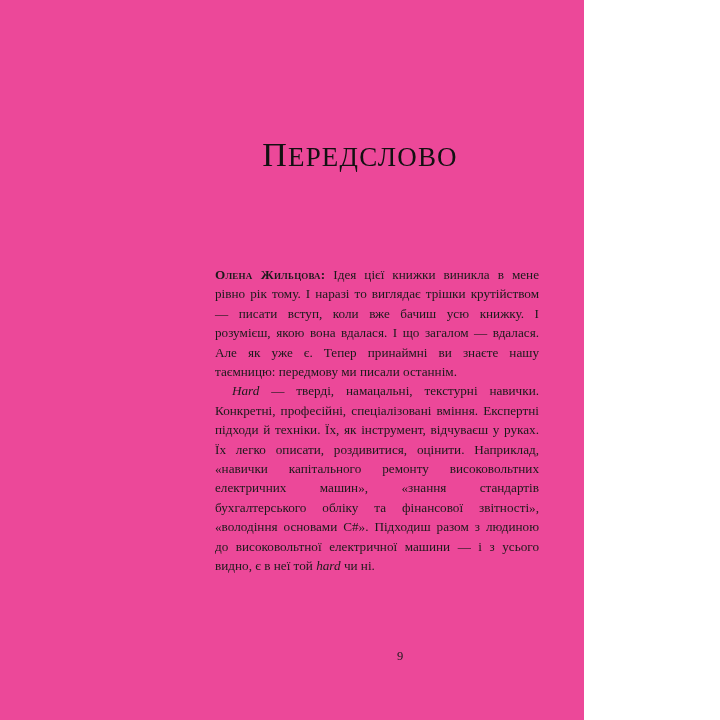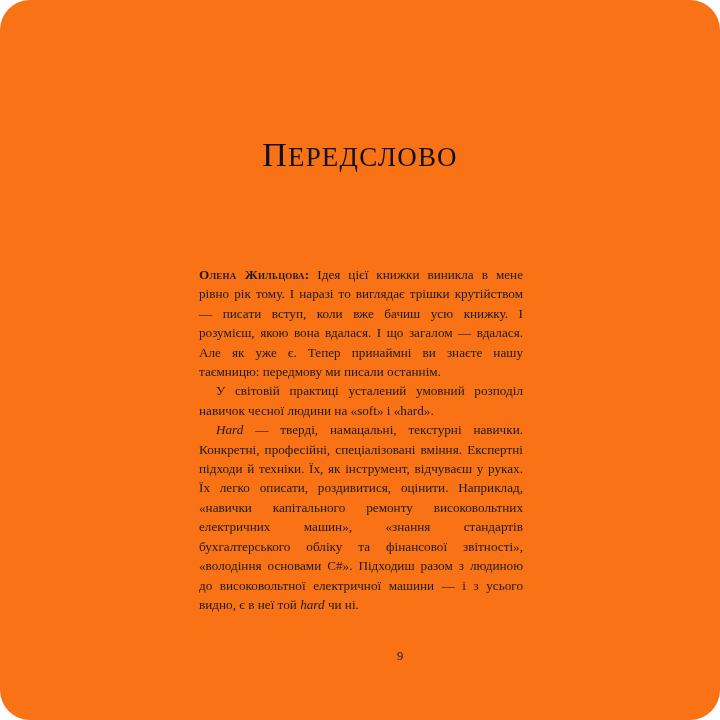--- a/index.html
+++ b/index.html
@@ -9,25 +9,24 @@
   body {
     width: 720px;
     height: 720px;
     background: #ffffff;
     font-family: "Liberation Serif", serif;
     color: #141414;
     overflow: hidden;
   }
   .page {
     position: relative;
-    width: 720px;
+    width: 584px;
     height: 720px;
     box-sizing: border-box;
-    background: #f97316;
-    border-radius: 30px;
+    background: #ec4899;
   }
   .page-title {
     position: absolute;
     top: 116px;
     left: 0;
     width: 720px;
     text-align: center;
     font-family: "Liberation Serif", serif;
     font-size: 30px;
     font-weight: 400;
@@ -37,21 +36,21 @@
   
   .page-title .cap {
     font-size: 34px;
   }
   .page-title .rest {
     font-size: 27px;
   }
   .body-text {
     position: absolute;
     top: 265px;
-    left: 199px;
+    left: 215px;
     width: 324px;
     font-size: 13.2px;
     line-height: 19.4px;
     text-align: justify;
     color: #1a1a1a;
     -webkit-hyphens: none;
     hyphens: none;
   }
   .body-text p {
     margin: 0;
@@ -91,23 +90,20 @@
     <span class="cap">П</span><span class="rest">ЕРЕДСЛОВО</span>
   </h1>
 
   <div class="body-text">
 
     <p class="first">
       <span class="speaker">Олена Жильцова:</span><span> Ідея цієї книжки виникла в мене рівно рік тому. І наразі то виглядає трішки крутій­ством — писати вступ, коли вже бачиш усю книжку. І розумієш, якою вона вдалася. І що загалом — вдалася. Але як уже є. Тепер принаймні ви знаєте нашу таєм­ницю: передмову ми писали останнім.</span>
     </p>
 
 
-    <p>
-      <span>У світовій практиці усталений умовний розподіл навичок чесної людини на «soft» і «hard».</span>
-    </p>
 
     <p>
       <span class="it">Hard</span><span> — тверді, намацальні, текстурні навички. Конк­ретні, професійні, спеціалізовані вміння. Експертні підходи й техніки. Їх, як інструмент, відчуваєш у руках. Їх легко описати, роздивитися, оцінити. Наприклад, «навички капітального ремонту високовольтних елек­тричних машин», «знання стандартів бухгалтерського обліку та фінансової звітності», «володіння основами C#». Підходиш разом з людиною до високовольтної електричної машини — і з усього видно, є в неї той </span><span class="it">hard</span><span> чи ні.</span>
     </p>
 
   </div>
 
   <div class="page-number">
     <span class="pn-inner">9</span>
   </div>

